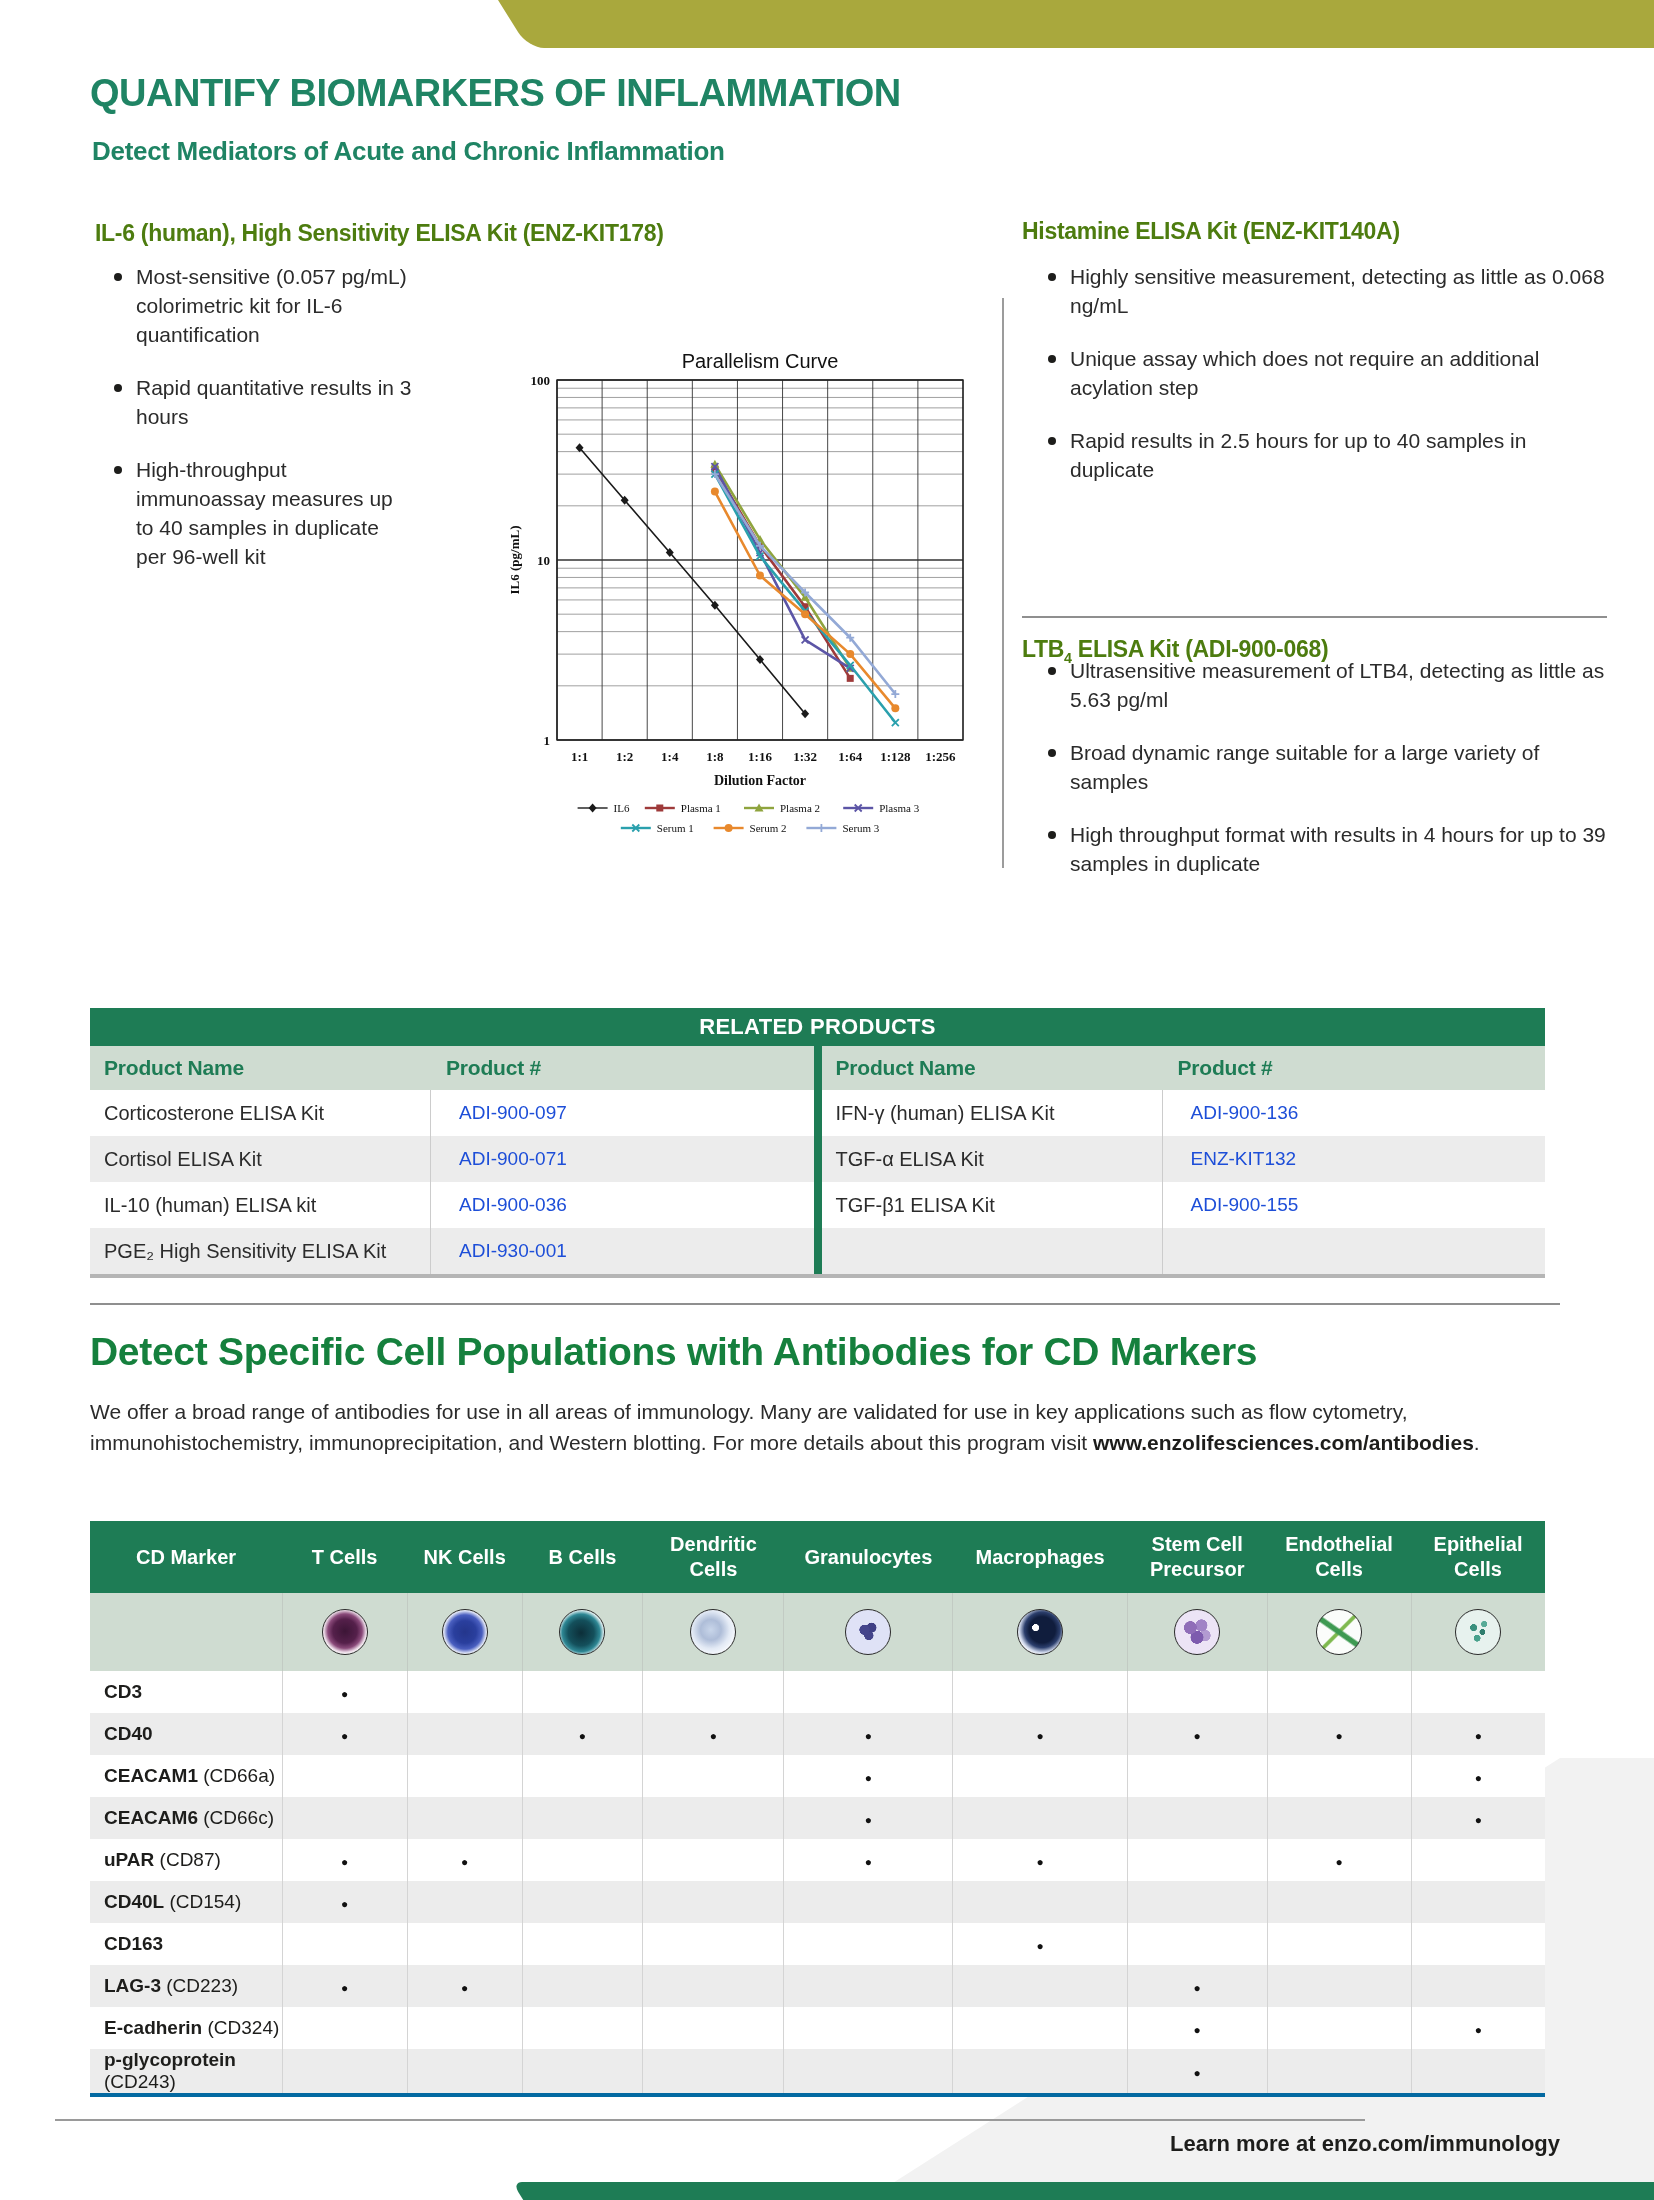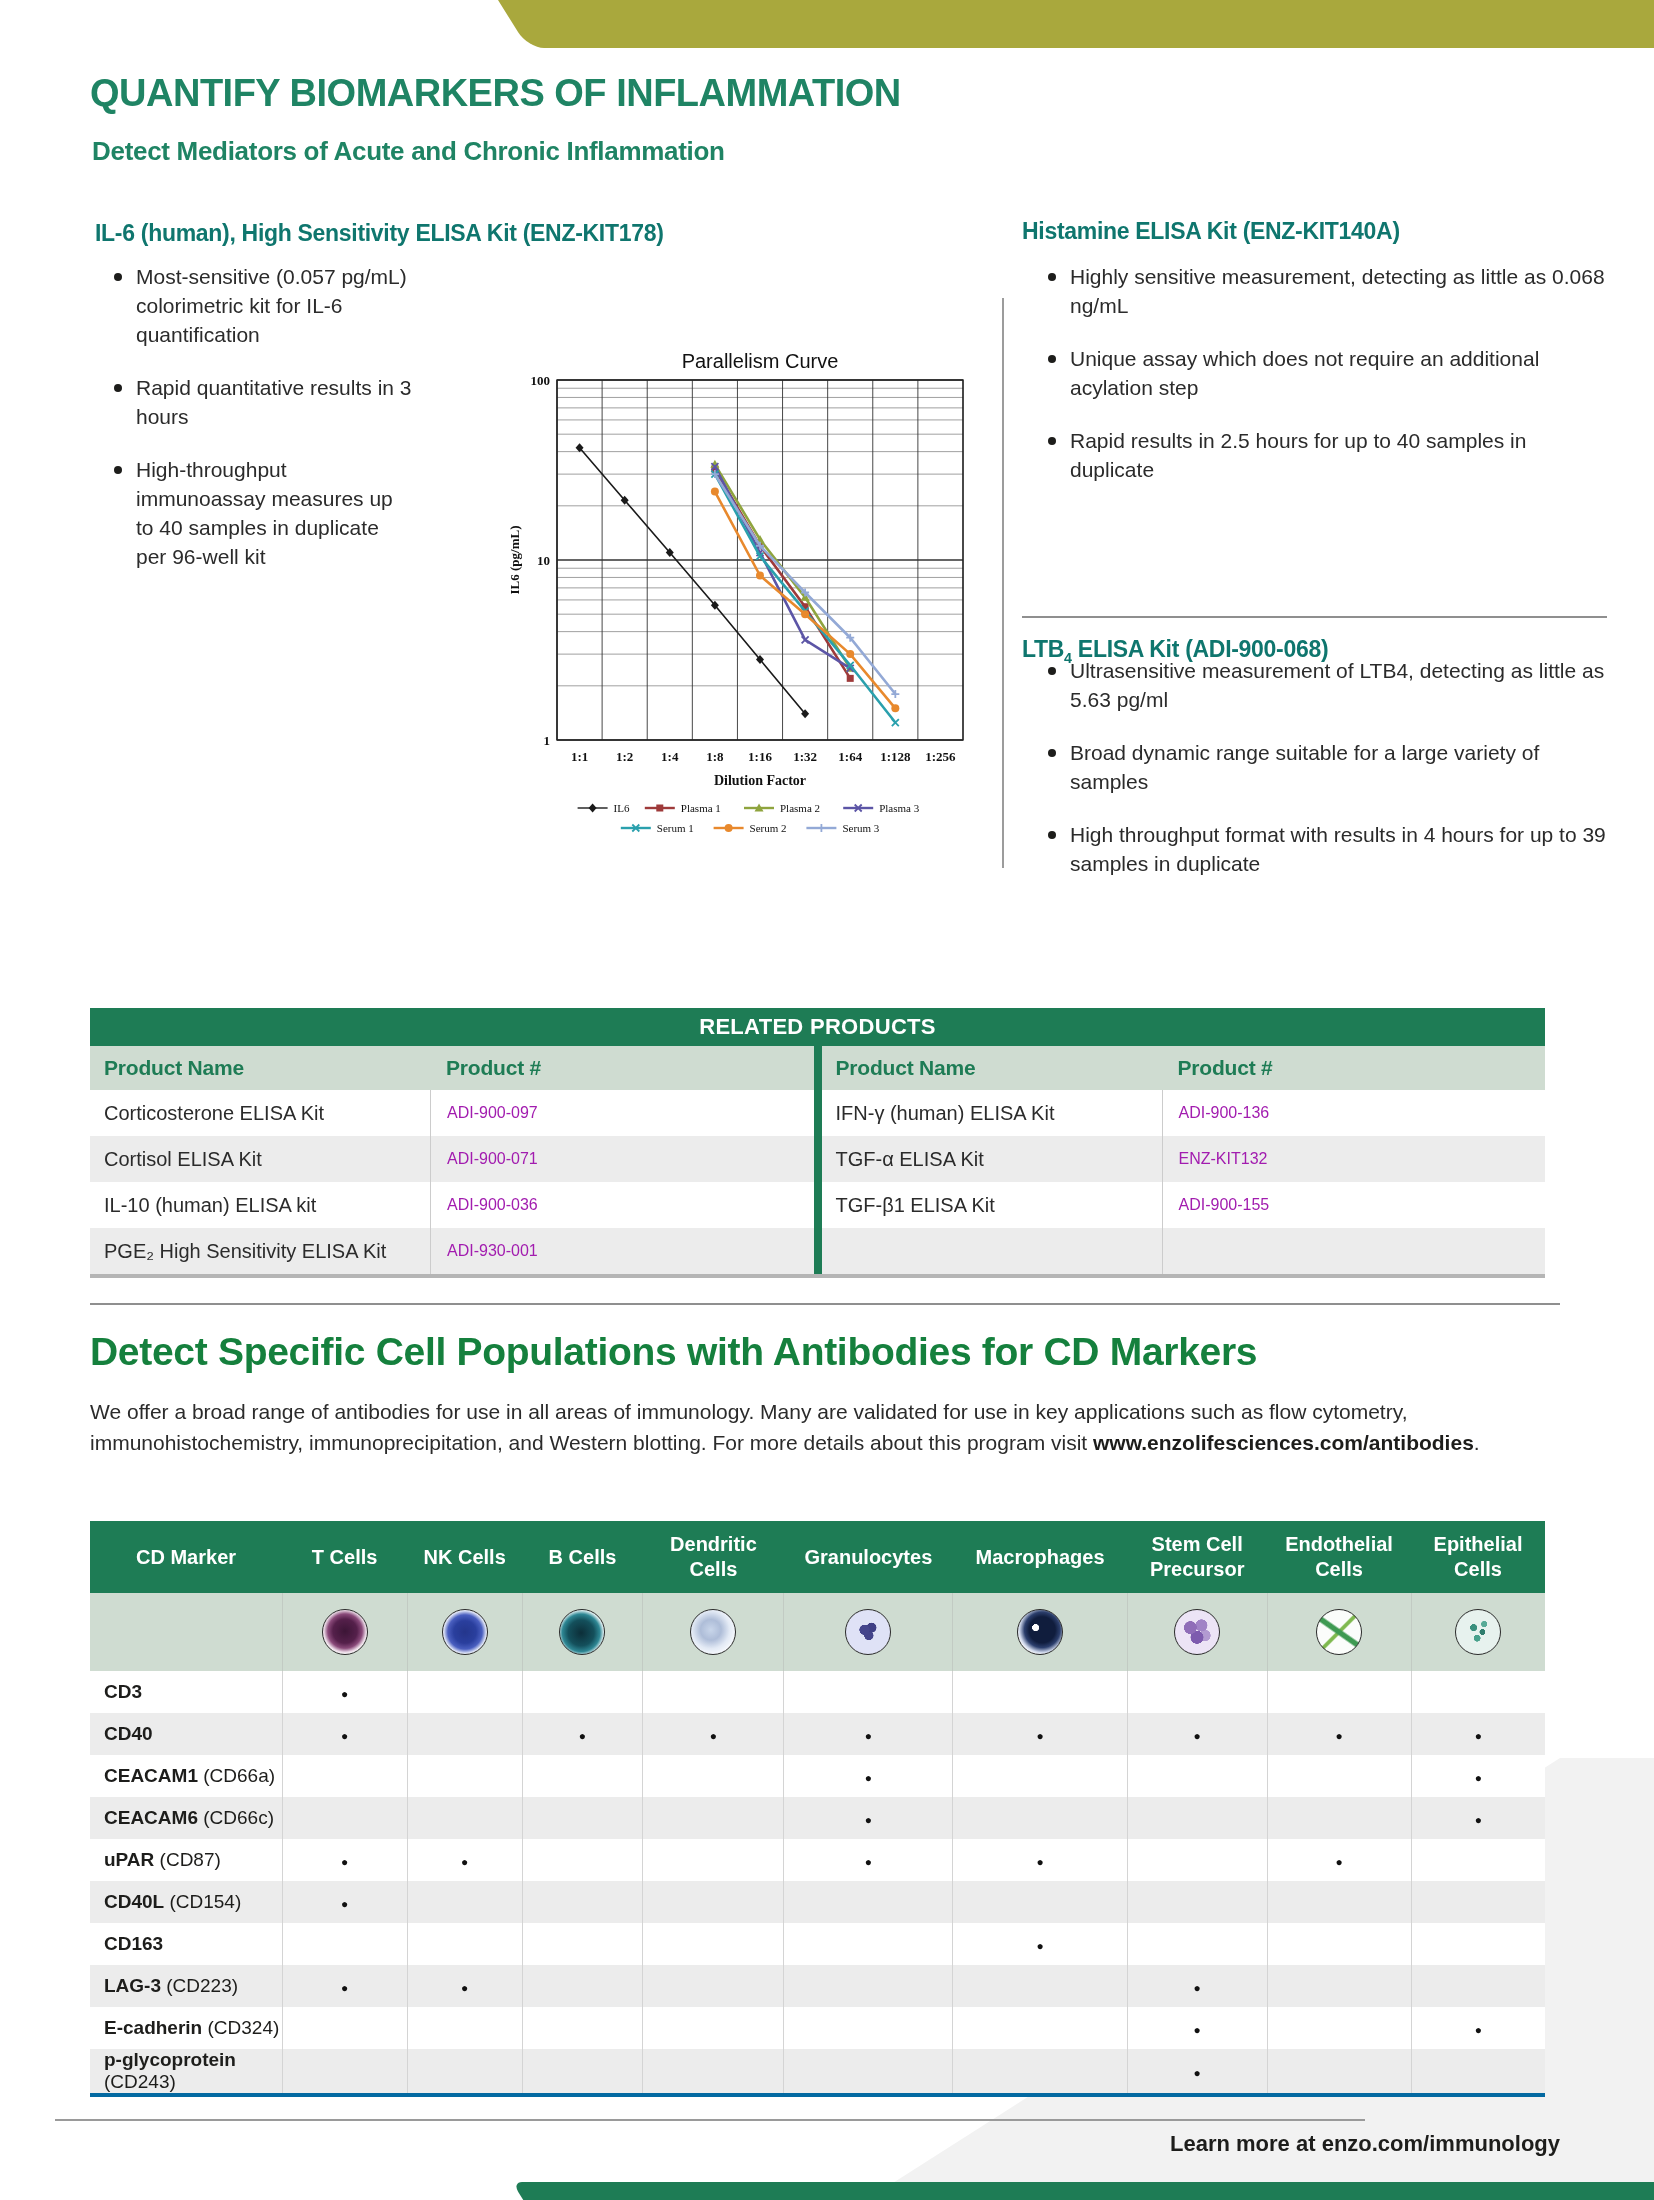--- a/index.html
+++ b/index.html
@@ -14,21 +14,21 @@
             transform:skewX(32deg); transform-origin:0 0; border-top-left-radius:10px; z-index:1; }
   #diagband { position:absolute; left:1560px; top:1758px; width:900px; height:444px; background:#f2f2f2;
             transform:skewX(-57.5deg); transform-origin:0 0; z-index:0; }
 
   .z { position:absolute; z-index:2; }
 
   
   #title    { left:90px; top:72px;  font-size:38px; font-weight:bold; color:#1f8464; letter-spacing:-0.5px; }
   #subtitle { left:92px; top:136px; font-size:26px; font-weight:bold; color:#1f8464; letter-spacing:-0.3px; }
 
-  .kit-head { font-size:23px; font-weight:bold; color:#0f766e; letter-spacing:-0.3px; }
+  .kit-head { font-size:23px; font-weight:bold; color:#4d7c0f; letter-spacing:-0.3px; }
   #il6-head  { left:95px;  top:220px; width:640px; }
   #hist-head { left:1022px; top:218px; width:620px; }
   #ltb4-head { left:1022px; top:636px; width:620px; }
   sub { font-size:0.62em; }
 
   ul.bullets { list-style:none; }
   ul.bullets li { position:relative; padding-left:24px; font-size:21px; line-height:29px; color:#2b2b2b; margin-bottom:24px; }
   ul.bullets li::before { content:""; position:absolute; left:2px; top:11px; width:8px; height:8px; border-radius:50%; background:#1d1d1b; }
   #il6-list  { left:112px; top:262px; width:300px; }
   #hist-list { left:1046px; top:262px; width:565px; }
@@ -47,21 +47,21 @@
   .rp-col { flex:1; }
   .rp-divider { width:8px; background:#1e7c55; }
   .rp-subhead { display:flex; height:44px; background:#cfdcd1; align-items:center; }
   .rp-subhead > div { font-size:21px; font-weight:bold; color:#1e7c55; letter-spacing:-0.2px; }
   .rp-subhead .c1 { width:47%; padding-left:14px; }
   .rp-subhead .c2 { flex:1; padding-left:16px; }
   .rp-row { display:flex; height:46px; }
   .rp-row:nth-child(odd)  { background:#ffffff; }
   .rp-row:nth-child(even) { background:#ececec; }
   .rp-row .c1 { width:47%; padding-left:14px; display:flex; align-items:center; font-size:20px; color:#2b2b2b; }
-  .rp-row .c2 { flex:1; padding-left:16px; display:flex; align-items:center; font-size:16px; color:#a21caf; border-left:1px solid #cccccc; }
+  .rp-row .c2 { flex:1; padding-left:28px; display:flex; align-items:center; font-size:19px; color:#1d4ed8; border-left:1px solid #cccccc; }
 
   #hr-mid { left:90px; top:1303px; width:1470px; height:2px; background:#8f8f8f; }
   #cd-heading { left:90px; top:1330px; font-size:39px; font-weight:bold; color:#15803d; letter-spacing:-0.3px; }
   #cd-paragraph { left:90px; top:1396px; width:1475px; font-size:21px; line-height:31px; color:#2b2b2b; }
   #cd-paragraph b { color:#1d1d1b; }
 
   
   #cd-table { left:90px; top:1521px; width:1455px; border-collapse:collapse; table-layout:fixed;
               border-bottom:4px solid #0369a1; }
   #cd-table thead th { background:#1e7c55; color:#fff; font-size:20px; font-weight:bold;

